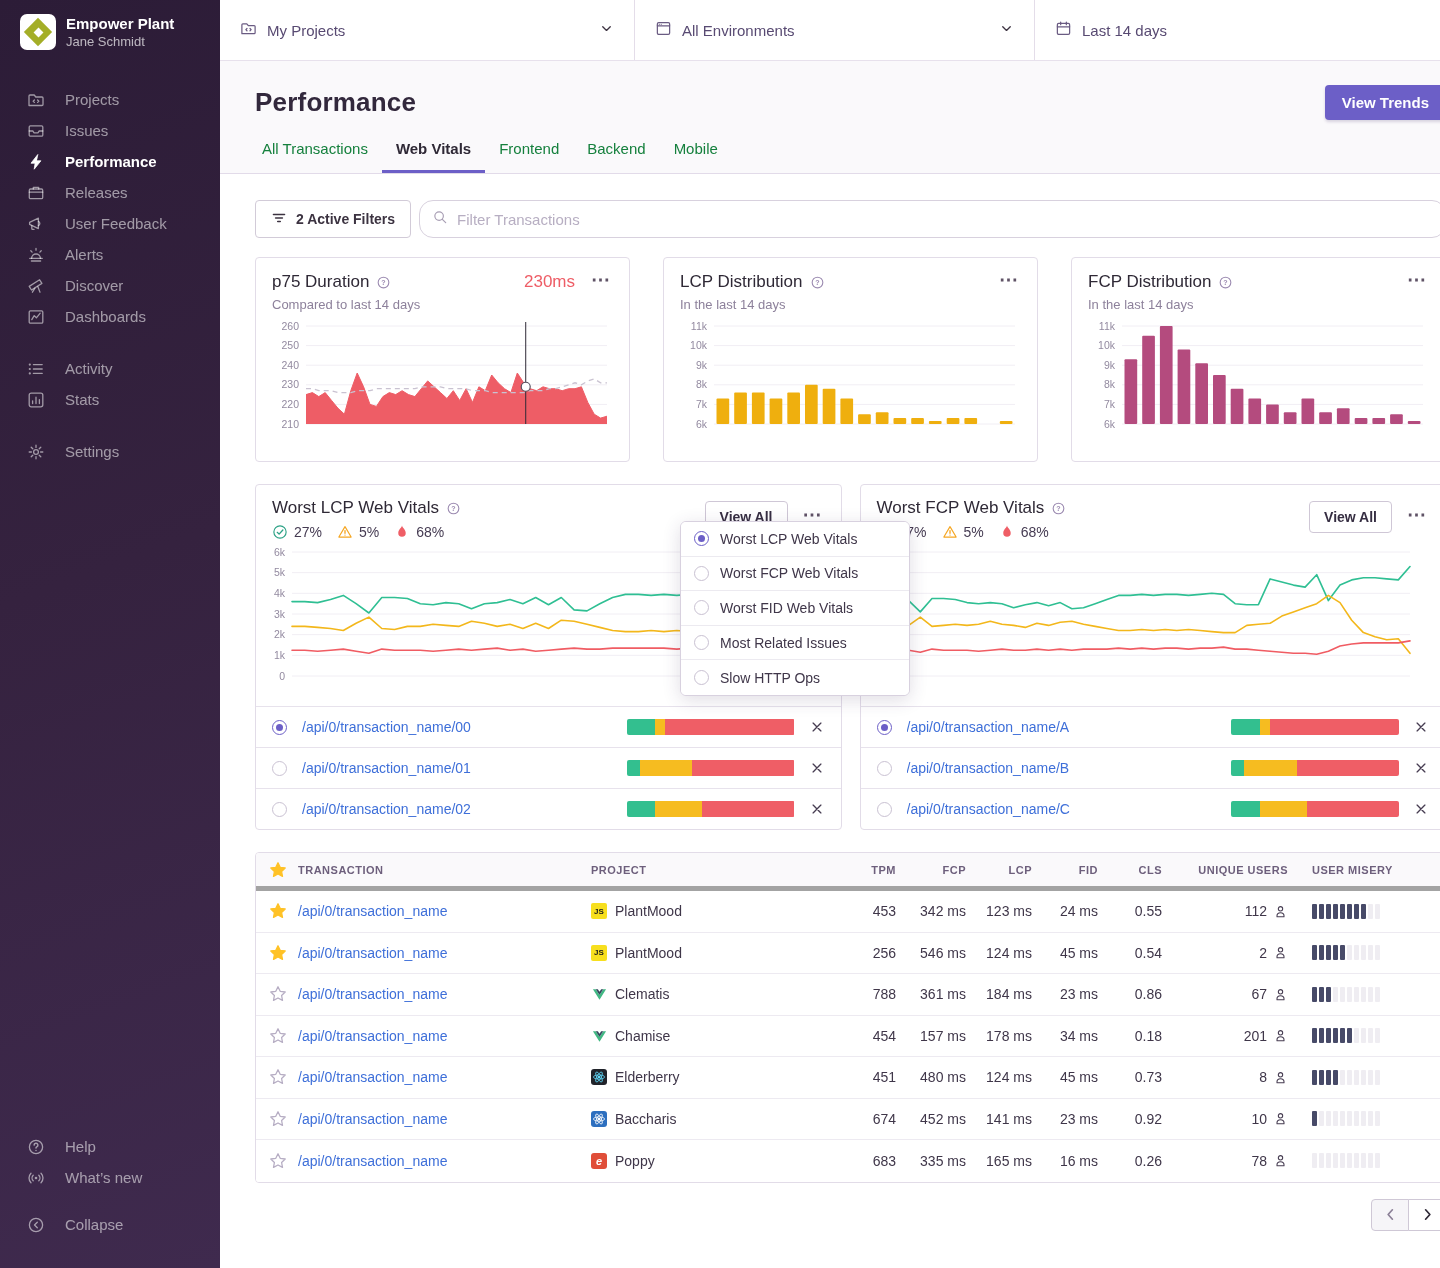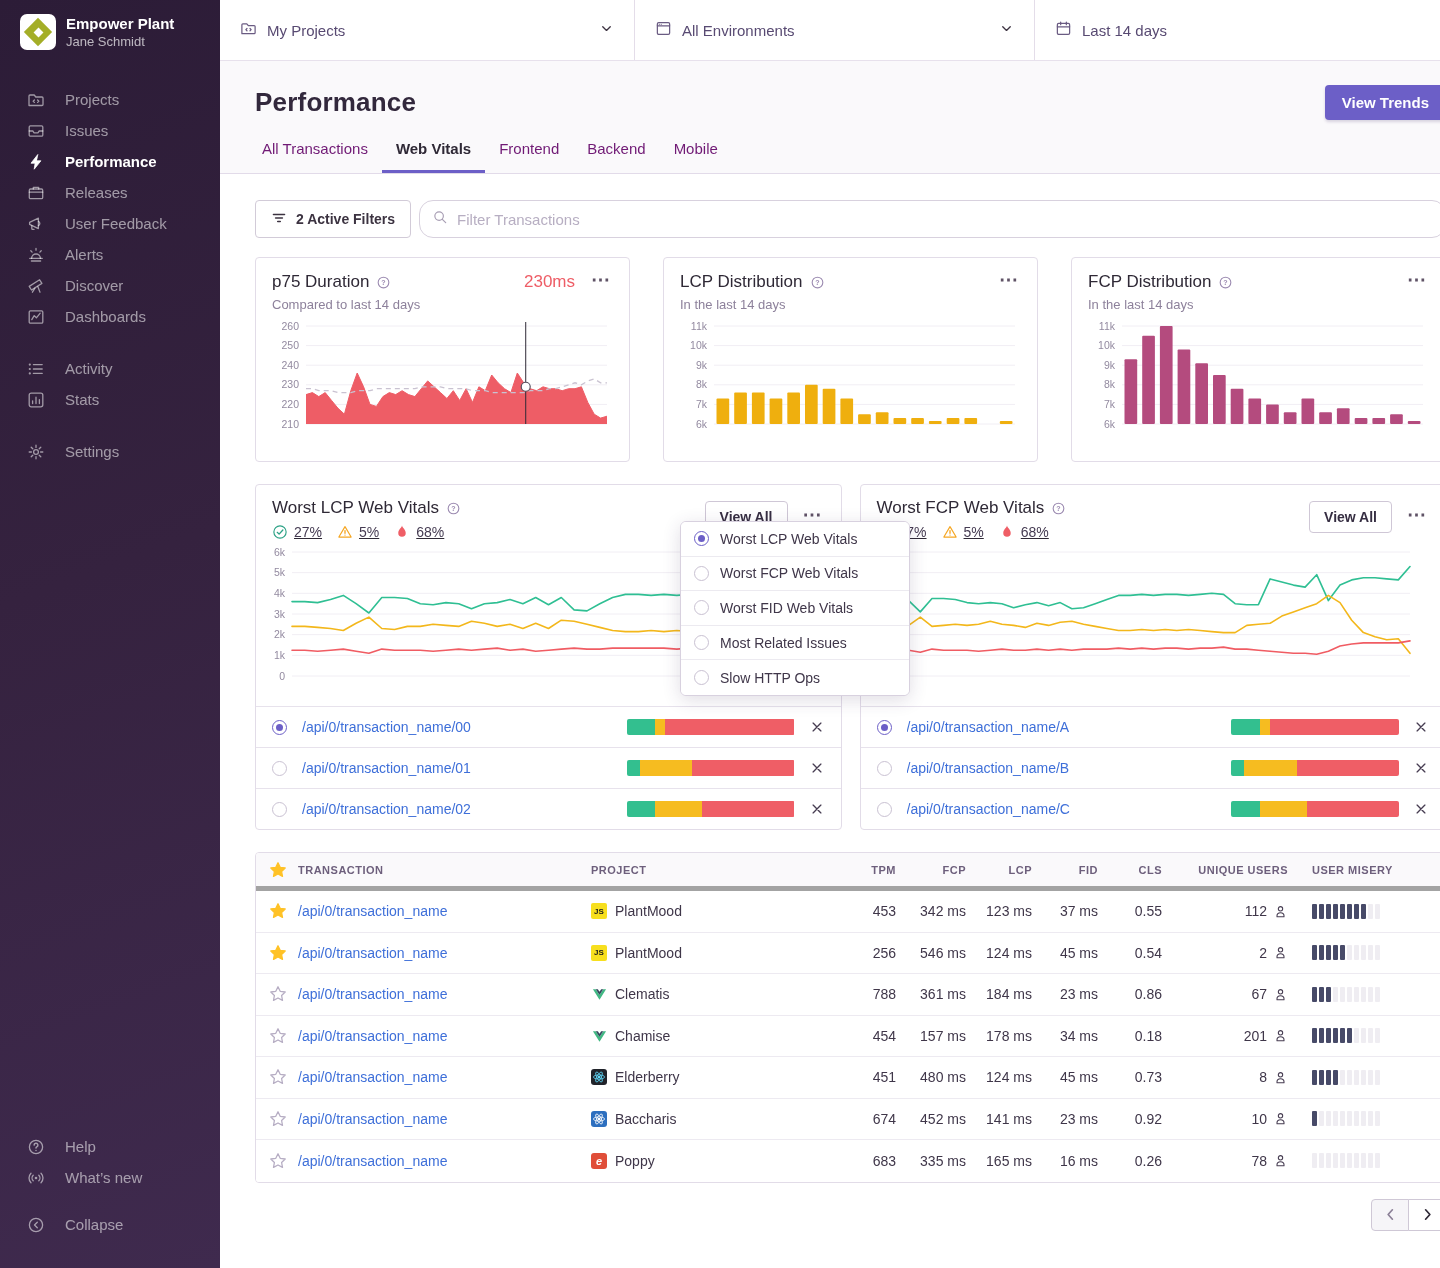--- a/index.html
+++ b/index.html
@@ -32,21 +32,21 @@
   .selector:last-child { border-right:none; }
   .sel-1 { width:415px; } .sel-2 { width:400px; } .sel-3 { flex:1; }
   .selector .grow { flex:1; }
   .selector svg { color:#6a5b82; }
 
   .page-head { background:#faf9fb; padding:24px 37px 0 35px; border-bottom:1px solid #e2dbe9; }
   .title-row { display:flex; align-items:center; justify-content:space-between; }
   .page-title { font-size:26px; font-weight:bold; color:#32283c; letter-spacing:.2px; }
   .btn-primary { background:#6C5FC7; color:#fff; font-size:15px; font-weight:bold; border:none; border-radius:4px; padding:9px 17px; cursor:pointer; box-shadow:0 2px 3px rgba(60,40,100,.18); font-family:inherit; }
   .tabs { display:flex; margin:20px 0 0 -7px; }
-  .tab { padding:0 14px 13px 14px; font-size:15px; color:#701a75; cursor:pointer; border-bottom:3px solid transparent; }
+  .tab { padding:0 14px 13px 14px; font-size:15px; color:#15803d; cursor:pointer; border-bottom:3px solid transparent; }
   .tab.active { color:#2f2936; font-weight:bold; border-bottom-color:#6C5FC7; }
 
   .content { padding:0 37px 0 35px; flex:1; background:#fff; }
 
   
   .filter-row { margin-top:26px; display:flex; gap:8px; }
   .btn-filter { display:flex; align-items:center; gap:9px; border:1px solid #d2cbd8; background:#fff; border-radius:4px; height:38px; padding:0 15px; font-size:14px; font-weight:bold; color:#3c3341; cursor:pointer; font-family:inherit; }
   .search-box { flex:1; display:flex; align-items:center; gap:9px; border:1px solid #d8d1de; border-radius:14px; height:38px; padding:0 12px; background:#fff; }
   .search-box svg { color:#a79db3; }
   .search-box input { border:none; outline:none; flex:1; font-size:15px; font-family:inherit; color:#3c3341; background:transparent; }
@@ -64,21 +64,21 @@
   .menu-dots { color:#5f5266; font-size:19px; font-weight:bold; letter-spacing:1px; cursor:pointer; line-height:10px; padding:2px 2px 6px; }
   .card-sub { font-size:13px; color:#8d819b; margin-top:5px; }
   .chart-card svg.chart { margin-top:8px; display:block; }
 
   .cards-row2 { margin-top:22px; display:grid; grid-template-columns:1fr 1fr; gap:18px; }
   .vitals-card { height:346px; display:flex; flex-direction:column; padding:0; overflow:hidden; }
   .vitals-head { display:flex; align-items:flex-start; padding:13px 16px 0; }
   .vitals-head-left { flex:1; }
   .vc-title-row { display:flex; align-items:center; }
   .vc-title { font-size:17px; color:#2f2936; }
-  .badges { display:flex; align-items:center; gap:15px; margin-top:6px;text-decoration:underline; }
+  .badges { display:flex; align-items:center; gap:15px; margin-top:6px; }
   .badge { display:flex; align-items:center; gap:6px; font-size:14px; color:#453b52; } .badge .ic { display:inline-flex; }
   .btn-viewall { border:1px solid #cfc7d6; background:#fff; border-radius:4px; font-size:14px; font-weight:bold; color:#362e42; padding:7px 14px; cursor:pointer; font-family:inherit; margin-right:13px; }
   .vitals-head-right { display:flex; align-items:center; margin-top:3px; }
   .vitals-chart { margin:2px 6px 0 6px; }
   .v-rows { margin-top:auto; }
   .v-row { display:grid; grid-template-columns:16px 1fr 168px 16px; gap:14px; align-items:center; height:41px; padding:0 16px; border-top:1px solid #e7e2ec; }
   .v-link { color:#3E6FD9; font-size:14px; text-decoration:none; cursor:pointer; white-space:nowrap; overflow:hidden; }
   .radio { width:15px; height:15px; border:1px solid #c9c1d2; border-radius:50%; background:#fff; position:relative; display:inline-block; cursor:pointer; flex:0 0 15px; }
   .radio.checked { border-color:#6C5FC7; }
   .radio.checked::after { content:''; position:absolute; left:3px; top:3px; width:7px; height:7px; border-radius:50%; background:#6C5FC7; }
@@ -690,21 +690,21 @@
                 </svg>
               </div>
               <div><a class="t-link">/api/0/transaction_name</a></div>
               <div class="proj-cell">
                 <span class="picon js">JS</span>
                 <span>PlantMood</span>
               </div>
               <div class="c-right">453</div>
               <div class="c-right">342 ms</div>
               <div class="c-right">123 ms</div>
-              <div class="c-right">37 ms</div>
+              <div class="c-right">24 ms</div>
               <div class="c-right">0.55</div>
               <div class="uu-cell">
                 <span>112</span>
                 <svg width="15" height="15" viewBox="0 0 18 18" fill="none" stroke="currentColor" stroke-width="1.3" stroke-linecap="round" stroke-linejoin="round">
                   <circle cx="9" cy="5.7" r="2.6"></circle>
                   <path d="M4.8 15.2 v-1 a4.2 3.7 0 0 1 8.4 0 v1 Z"></path>
                 </svg>
               </div>
               <div class="misery">
                 <span class="f"></span>

